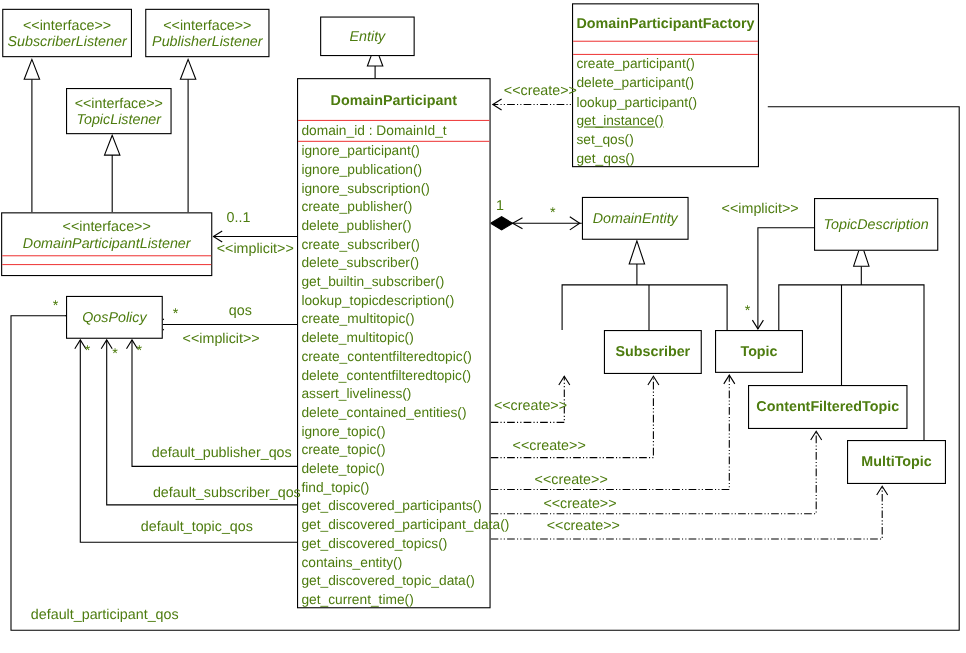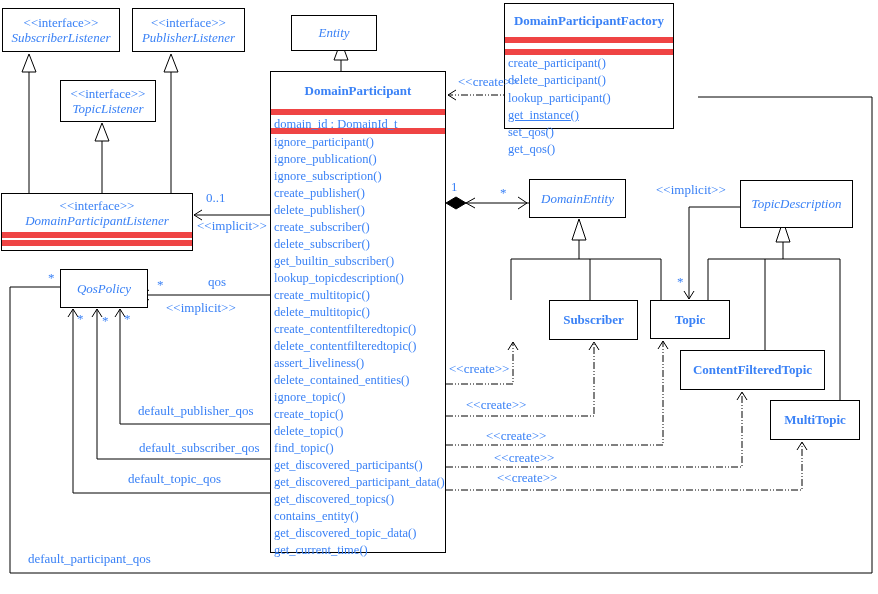--- a/index.html
+++ b/index.html
@@ -1,29 +1,29 @@
 <!DOCTYPE html>
 <html><head>
 <meta charset="utf-8">
 <style>
   html,body{margin:0;padding:0;background:#fff;}
   .canvas{position:relative;width:878px;height:594px;background:#fff;
-          font-family:Liberation Serif, serif;color:#3b82f6;overflow:hidden;}
+          font-family:Liberation Sans, sans-serif;color:#4d7c0f;overflow:hidden;}
   svg.wires{position:absolute;left:0;top:0;width:878px;height:594px;}
   svg.wires *{stroke:#000;fill:none;stroke-width:1;}
   svg.wires .filled{fill:#000;}
   svg.wires .open{fill:#fff;}
   .box{position:absolute;background:#fff;border:1px solid #000;box-sizing:border-box;}
   .title{display:flex;flex-direction:column;justify-content:center;align-items:center;
          text-align:center;height:100%;}
   .stereo{font-size:13px;line-height:15px;}
   .cname{font-size:13px;line-height:16px;}
   .bold{font-weight:bold;}
   .italic{font-style:italic;}
-  .compartment{border-top:6px solid #ef4444;box-sizing:border-box;}
+  .compartment{border-top:1px solid #ef4444;box-sizing:border-box;}
   .rows .mrow{font-size:12.5px;line-height:17px;padding-left:3px;white-space:nowrap;}
   .attr-rows .mrow{font-size:12.5px;line-height:18px;padding-left:3px;white-space:nowrap;}
   .factory-rows .mrow{line-height:17.3px;}
   .factory-rows .mrow:nth-child(4){text-decoration:underline;}
   .lbl{position:absolute;font-size:13px;line-height:14px;white-space:nowrap;}
   .dp-title{height:37px;}
 </style>
 </head>
 <body>
 
@@ -113,21 +113,21 @@
     </div>
   </div>
 
   <div class="box" style="left:60px;top:80px;width:96px;height:42px">
     <div class="title">
       <div class="stereo">&lt;&lt;interface&gt;&gt;</div>
       <div class="cname italic">TopicListener</div>
     </div>
   </div>
 
-  <div class="box" style="left:504px;top:3px;width:170px;height:126px">
+  <div class="box" style="left:520px;top:3px;width:170px;height:149px">
     <div class="title dp-title" style="height:33px">
       <div class="cname bold">DomainParticipantFactory</div>
     </div>
     <div class="compartment" style="height:12px"></div>
     <div class="compartment rows factory-rows" style="height:103px">
         <div class="mrow">create_participant()</div>
         <div class="mrow">delete_participant()</div>
         <div class="mrow">lookup_participant()</div>
         <div class="mrow">get_instance()</div>
         <div class="mrow">set_qos()</div>

